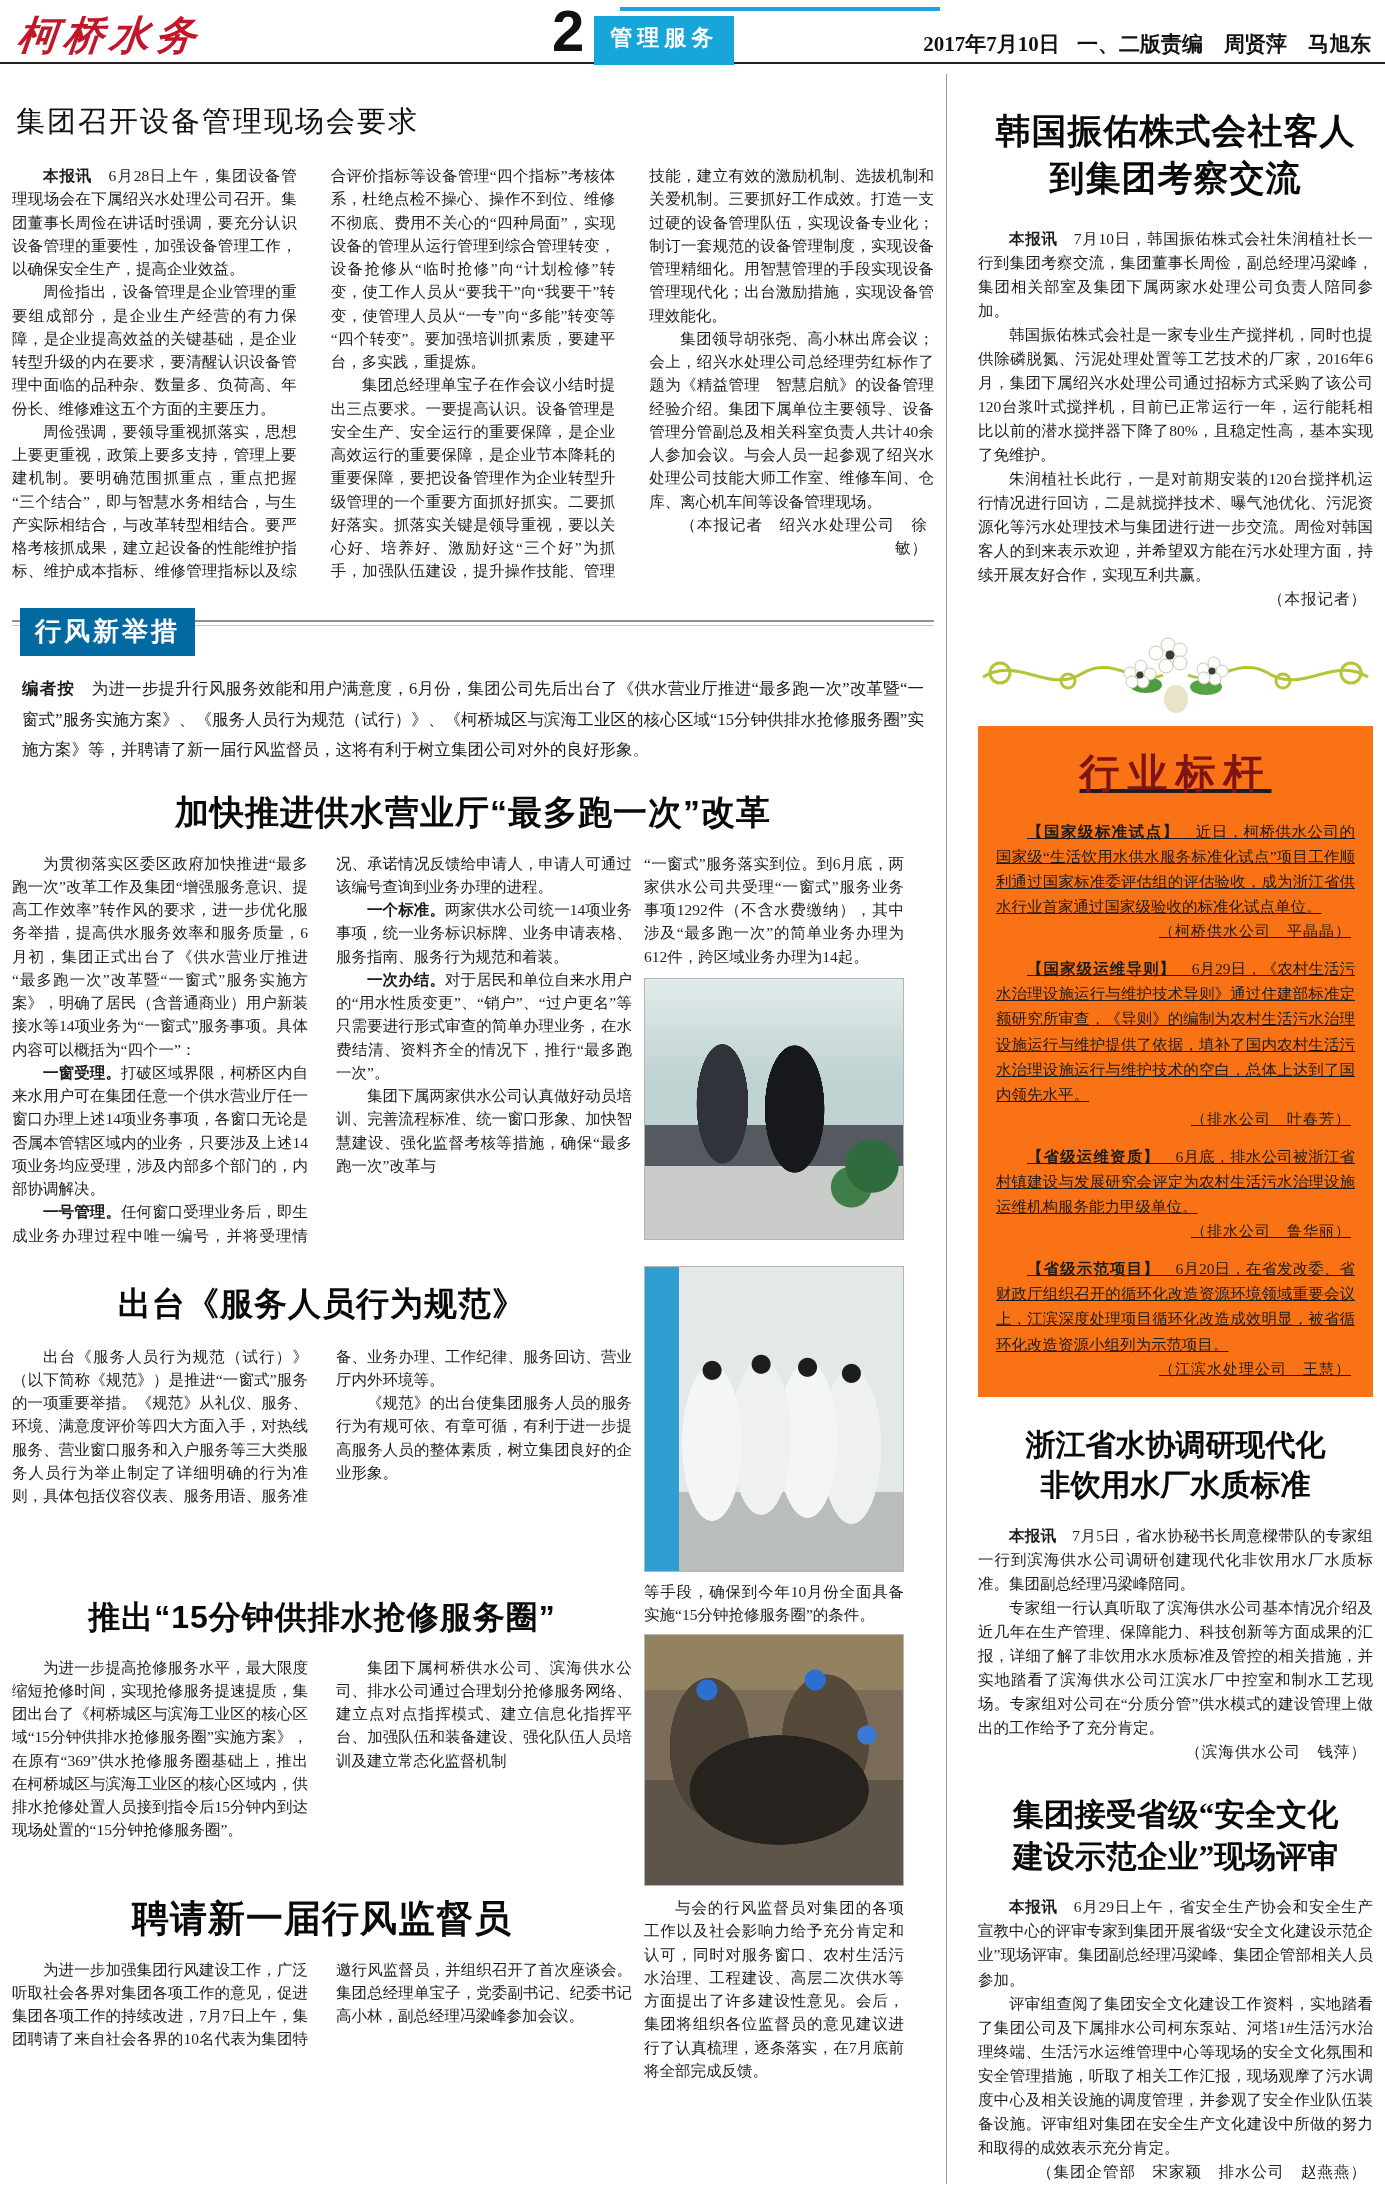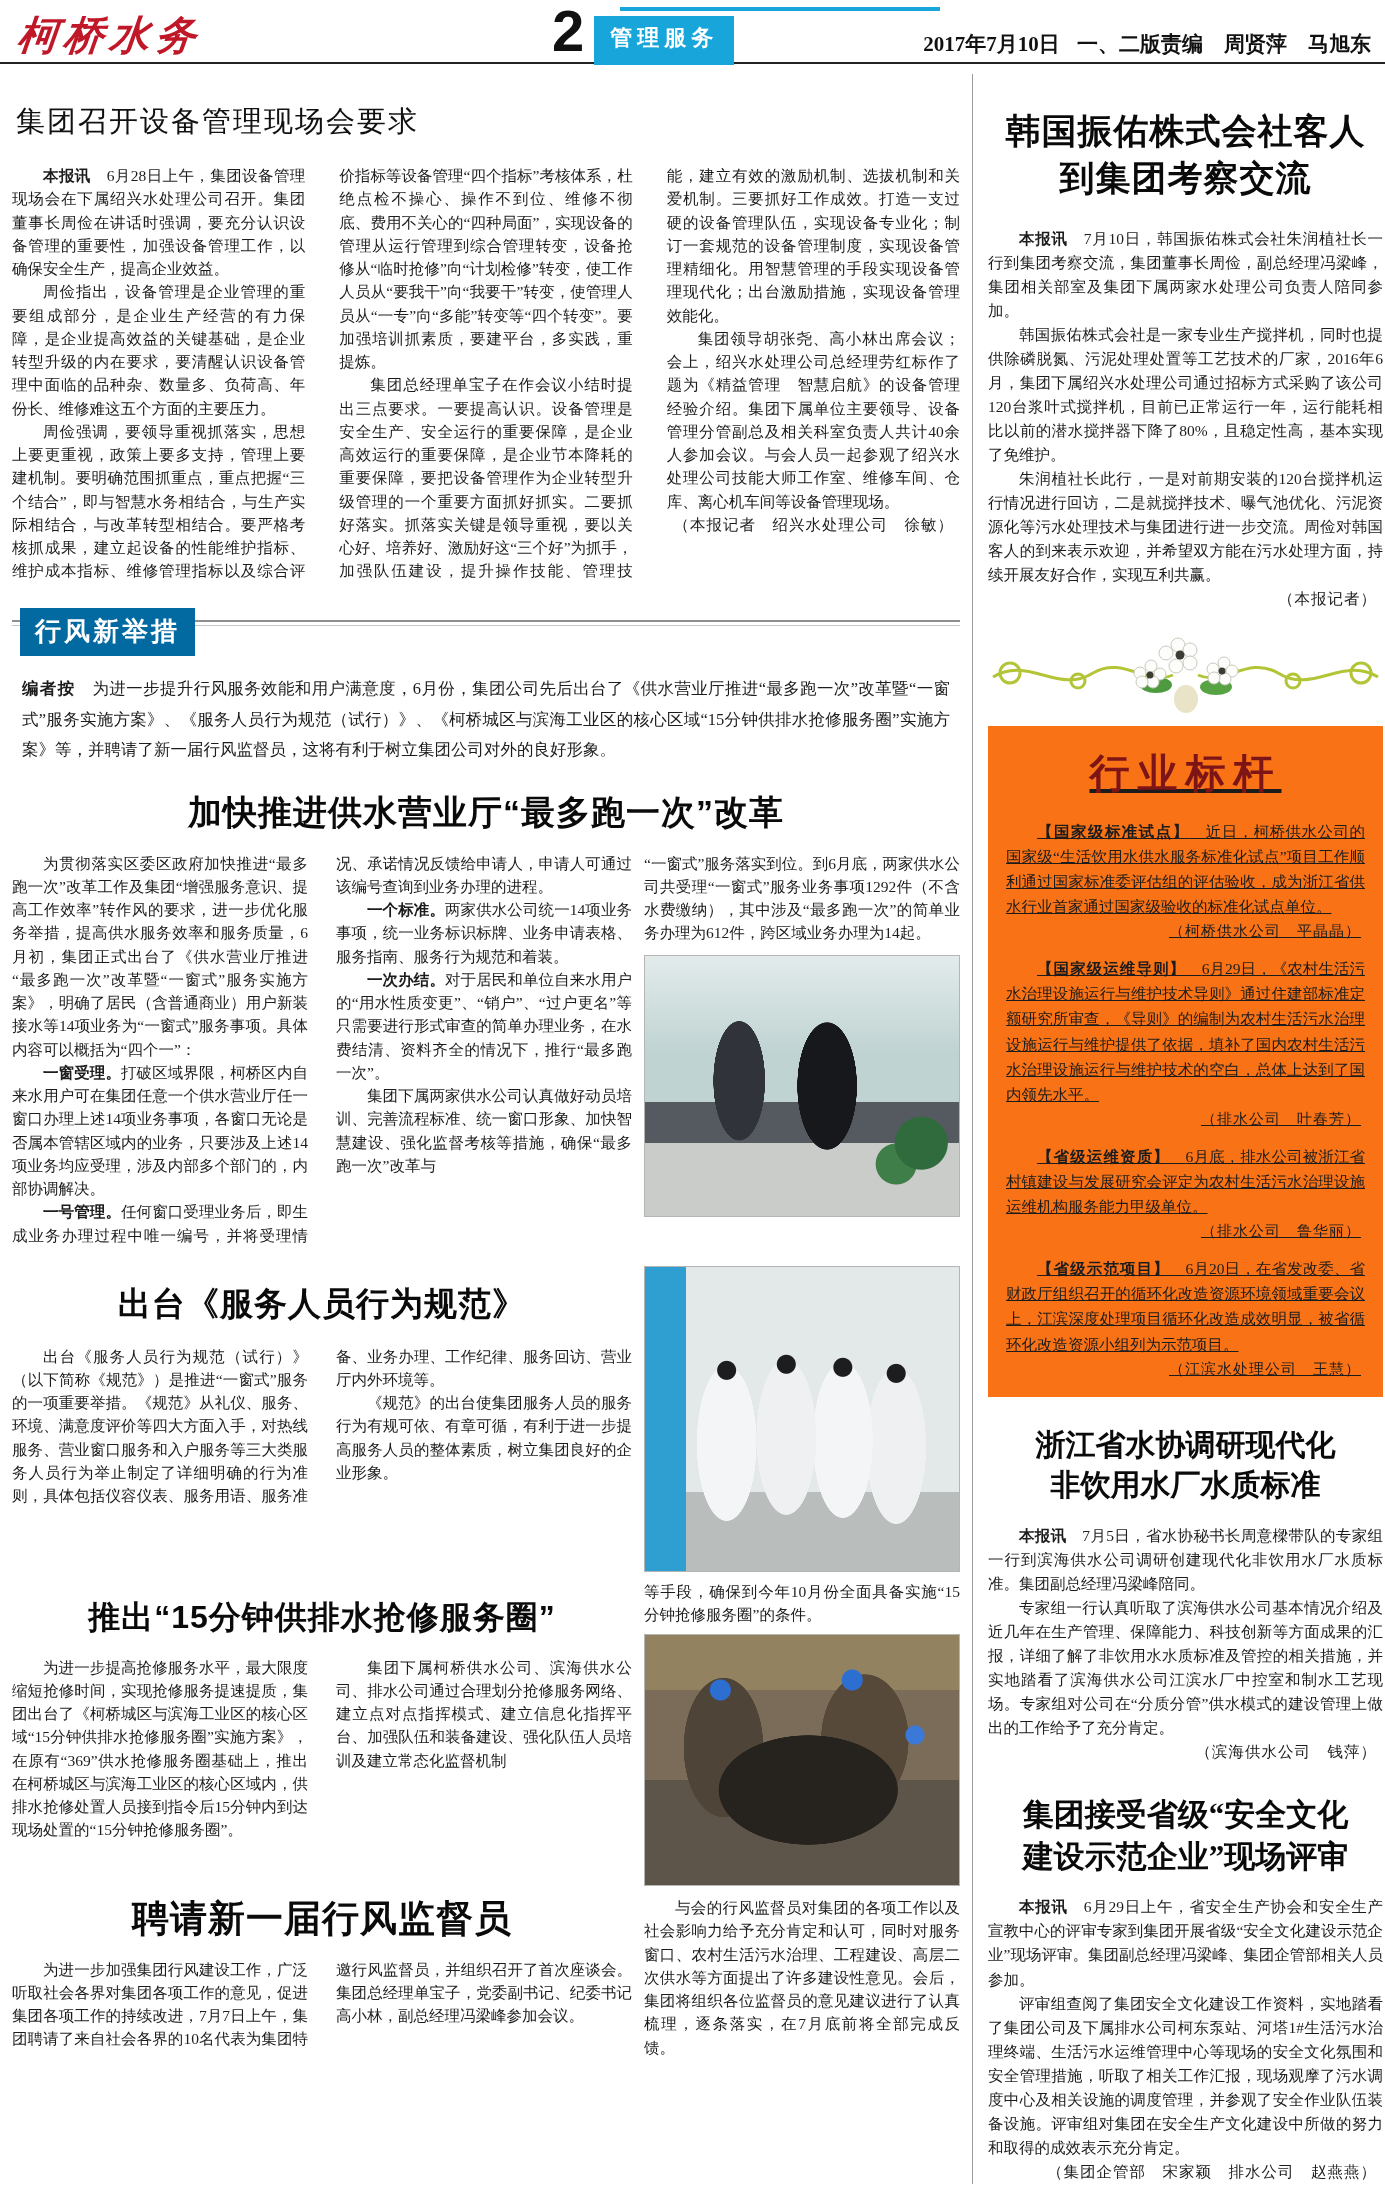--- a/index.html
+++ b/index.html
@@ -27,21 +27,21 @@
     font-family:"Liberation Sans","DejaVu Sans",sans-serif;
     font-size:22px; font-weight:bold; letter-spacing:5px;
     padding:7px 16px 12px;
   }
   .blue-line { position:absolute; left:620px; top:7px; width:320px; height:4px; background:#18a6da; }
   .mh-right { position:absolute; right:14px; top:30px; font-size:21px; color:#111; }
   .mh-right b { font-weight:bold; }
   
   .content { display:flex; padding:10px 12px 0 12px; }
   .main { width:948px; }
-  .sidebar { flex:1; border-left:1px solid #9a9a9a; margin-left:12px; padding-left:15px; }
+  .sidebar { flex:1; border-left:1px solid #9a9a9a; margin-left:12px; padding-left:31px; }
   
   .body-text p { text-indent:2em; text-align:justify; font-size:15.5px; line-height:1.5; }
   .lead { font-weight:bold; }
   .runin { font-weight:bold; }
   .byline { text-align:right !important; text-indent:0 !important; letter-spacing:1px; font-size:15px; padding-right:6px; }
   .cont { text-indent:0 !important; }
   
   .kicker { font-size:29px; letter-spacing:2px; margin:28px 0 6px 4px; color:#111; }
   .headline-xl {
     font-family:"Liberation Sans","DejaVu Sans",sans-serif;
@@ -60,21 +60,21 @@
   .editor-note { padding:22px 10px 6px 10px; font-size:16.5px; line-height:1.85; text-align:justify; }
   .editor-note .note-text { }
   .note-lead { font-weight:bold; letter-spacing:1px; }
   .headline-l {
     font-family:"Liberation Sans","DejaVu Sans",sans-serif;
     font-weight:900; text-align:center; color:#0a0a0a; letter-spacing:1px;
   }
   .reform-headline { font-size:34px; margin:18px 0 16px; }
   .row { display:flex; }
   .col-l { width:620px; }
-  .rail { width:316px; margin-left:12px; }
+  .rail { width:260px; margin-left:12px; }
   .two-col { column-count:2; column-gap:28px; column-fill:auto; }
   .reform-body { height:404px; }
   .conduct-headline { font-size:33px; margin:26px 0 18px; }
   .conduct-body { height:206px; }
   .repair-headline { font-size:32px; margin:24px 0 16px; }
   .repair-body { height:218px; }
   .sup-headline { font-size:37px; margin:20px 0 14px; }
   .sup-body { height:104px; }
   .rail p { font-size:15.5px; line-height:1.5; text-align:justify; }
   

